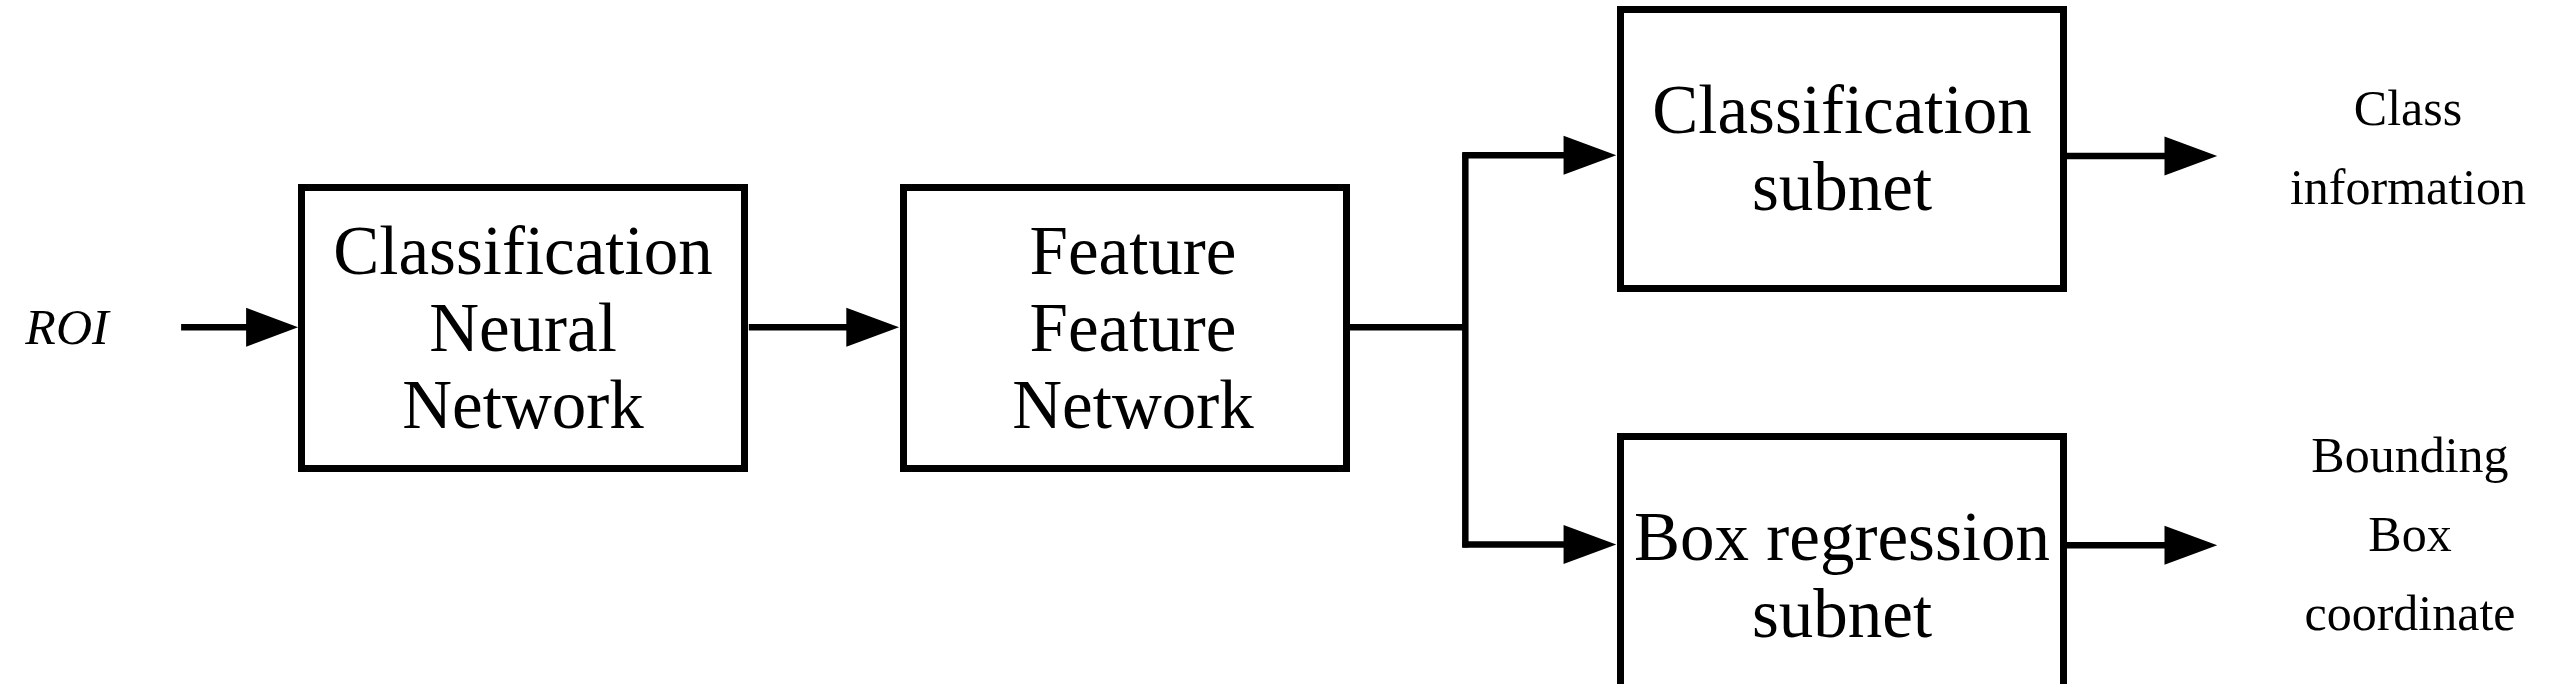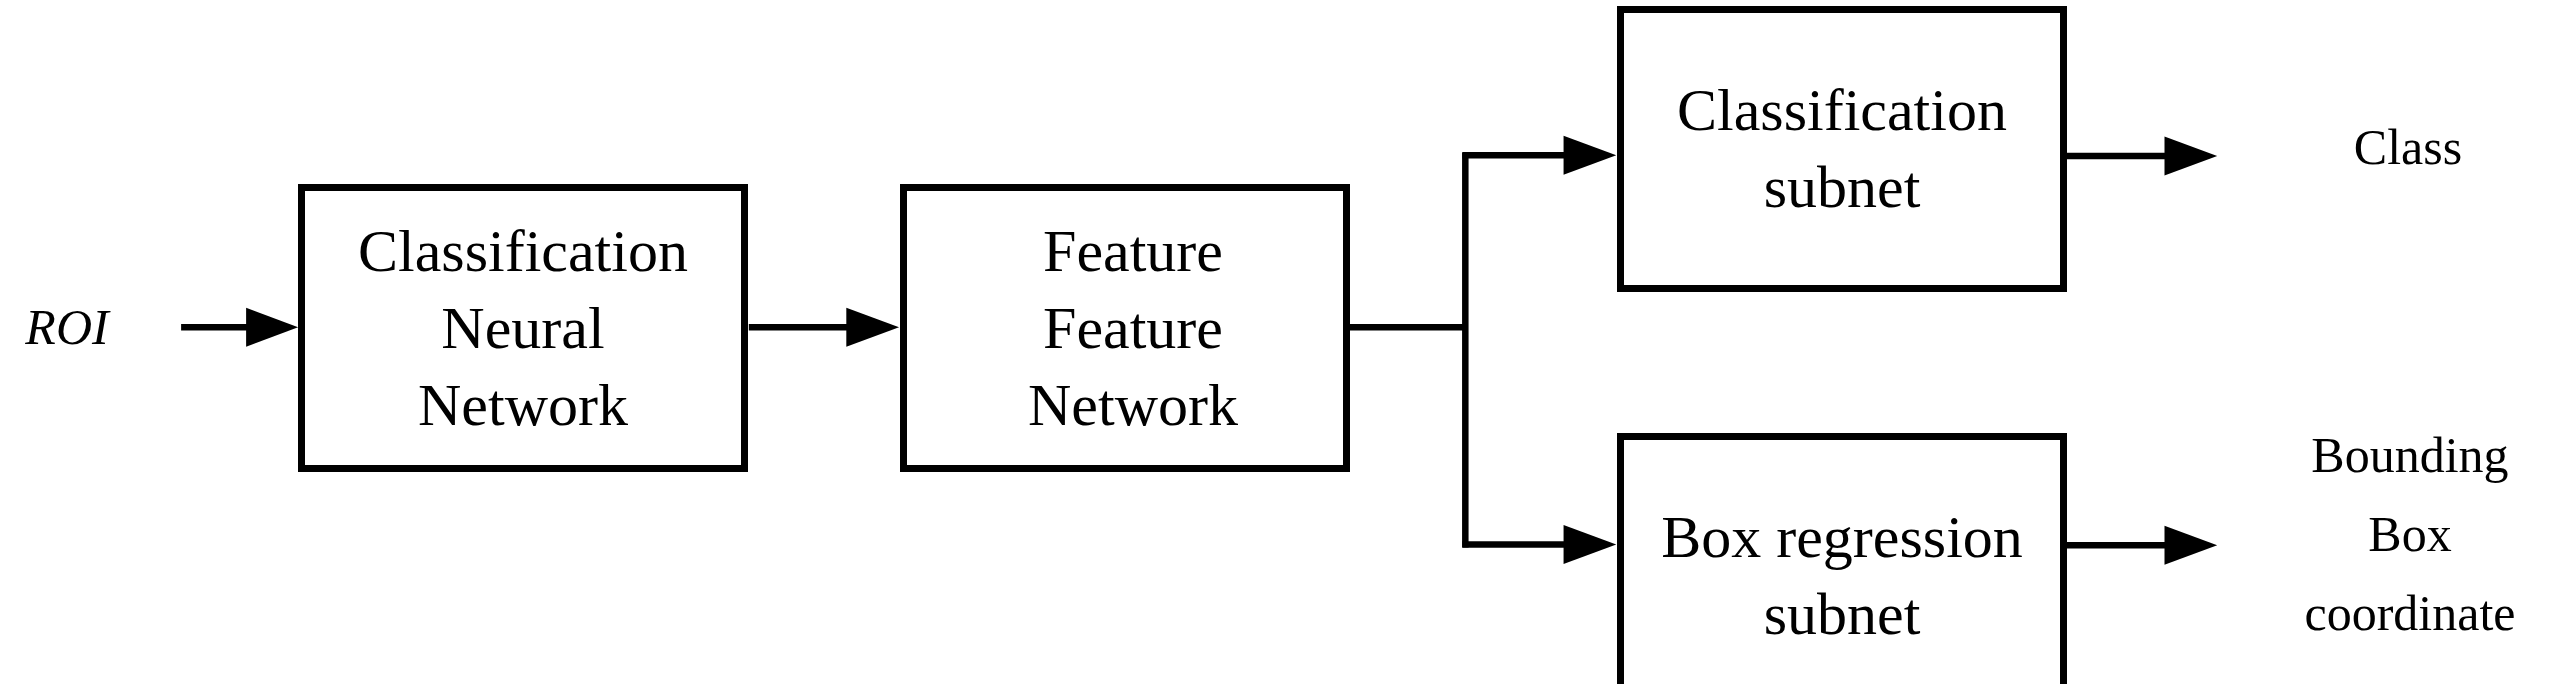--- a/index.html
+++ b/index.html
@@ -26,21 +26,21 @@
   }
   .node {
     position: absolute;
     box-sizing: border-box;
     border: 7.2px solid #000000;
     background: #ffffff;
     display: flex;
     align-items: center;
     justify-content: center;
     text-align: center;
-    font-size: 60px;
+    font-size: 69px;
     line-height: 77px;
   }
   .node-cnn            { left: 298px;  top: 184px; width: 450px; height: 288px; }
   .node-fpn            { left: 900px; top: 184px; width: 450px; height: 288px; padding-left: 16px; }
   .node-classification { left: 1617px; top: 5.8px;   width: 450px; height: 286px; }
   .node-box-regression { left: 1617px; top: 389px; width: 450px; height: 285px; margin-top: 44px; }
   .free-label {
     position: absolute;
     display: flex;
     align-items: center;
@@ -127,20 +127,21 @@
   <div class="node node-box-regression">
     <div>
       <span class="txt-line">Box regression</span>
       <span class="txt-line">subnet</span>
     </div>
   </div>
 
   <div class="free-label label-class-info">
     <div>
       <span class="txt-line">Class</span>
+      <span class="txt-line">information</span>
     </div>
   </div>
 
   <div class="free-label label-bbox-coord">
     <div>
       <span class="txt-line">Bounding</span>
       <span class="txt-line">Box</span>
       <span class="txt-line">coordinate</span>
     </div>
   </div>

